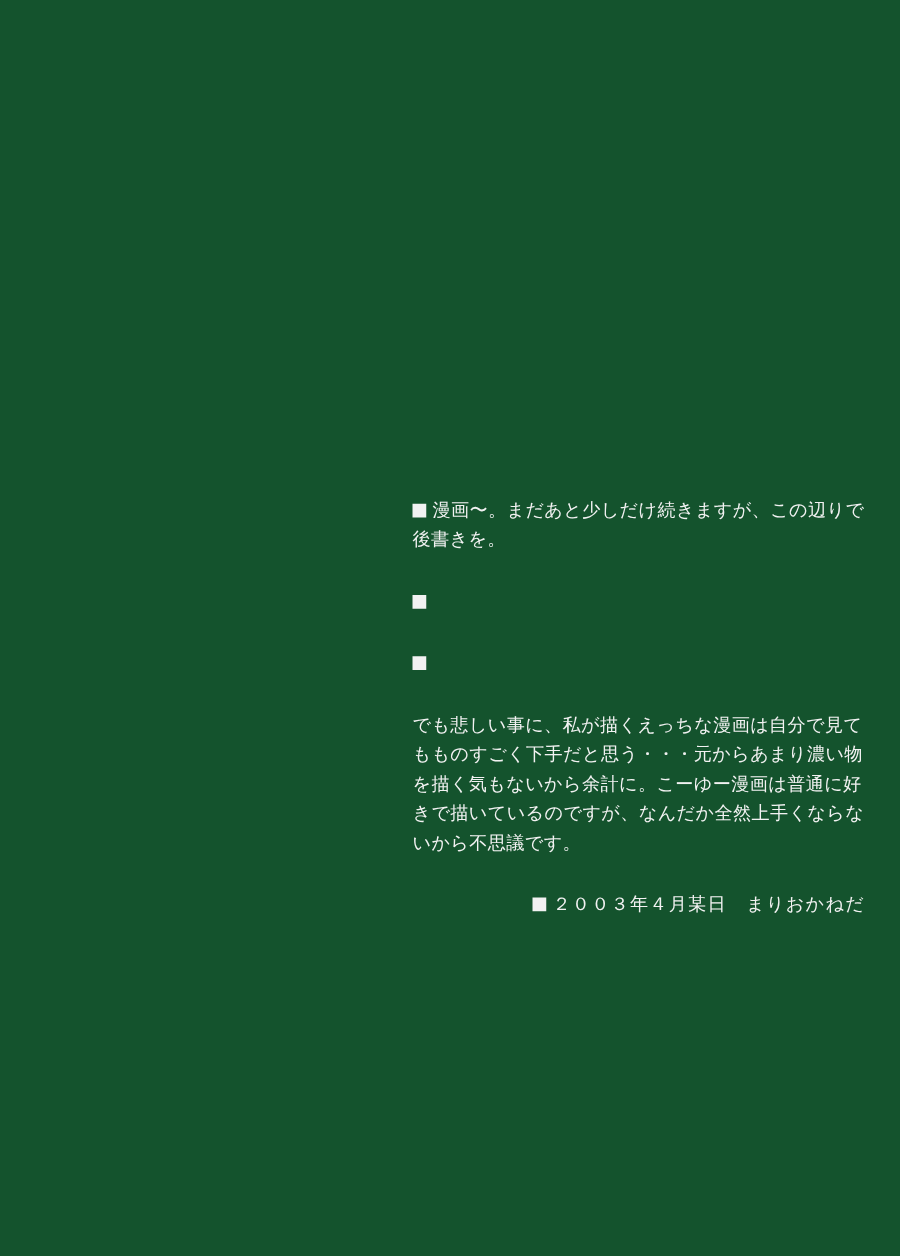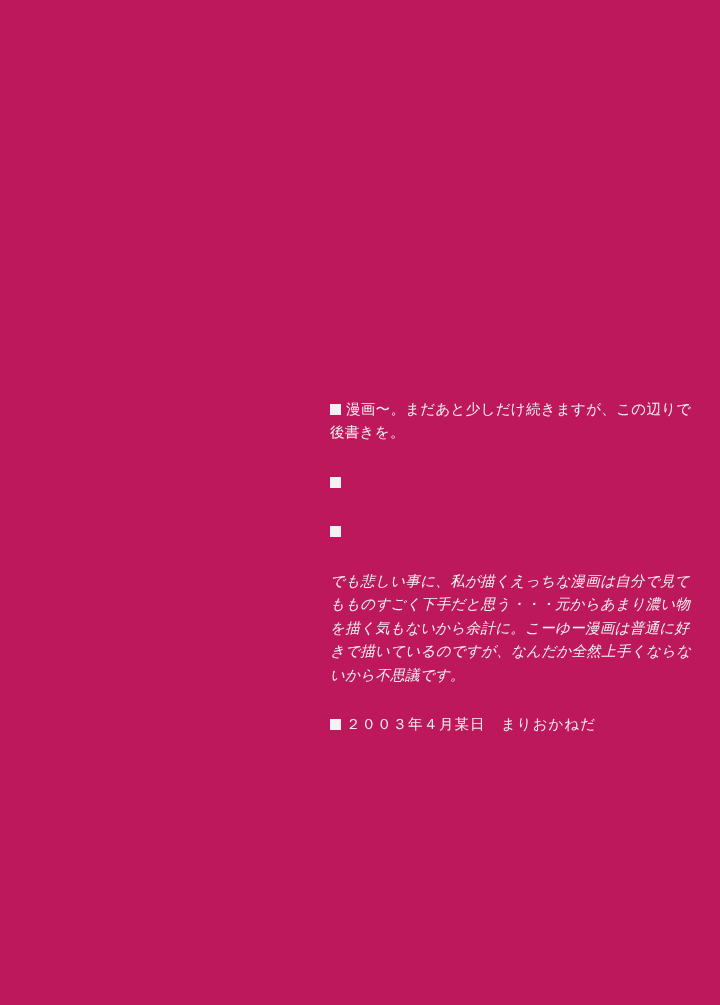--- a/index.html
+++ b/index.html
@@ -7,21 +7,21 @@
     padding: 0;
     background: #ffffff;
   }
   body {
     font-family: "DejaVu Sans", "Liberation Sans", sans-serif;
   }
   .page {
     position: relative;
     width: 720px;
     height: 1005px;
-    background: #be185d;
+    background: #14532d;
     overflow: hidden;
   }
   .afterword {
     position: absolute;
     left: 312px;
     top: 398px;
     width: 380px;
     color: #ffffff;
   }
   .para {
@@ -30,27 +30,27 @@
     font-size: 14.5px;
     line-height: 1.62;
     letter-spacing: 0.3px;
     color: #f2f2f2;
     text-align: left;
     white-space: pre-wrap;
     word-break: break-all;
   }
   .para:last-child {
     margin-bottom: 0;
+    text-align: right;
   }
   .para.bulleted {
     text-indent: 0;
   }
   .para.noindent {
     padding-left: 18px;
-    font-style: italic;
   }
   .bullet-mark {
     display: inline-block;
     width: 11px;
     height: 11px;
     background: #f2f2f2;
     margin-right: 5px;
     vertical-align: baseline;
     position: relative;
     top: 1px;

